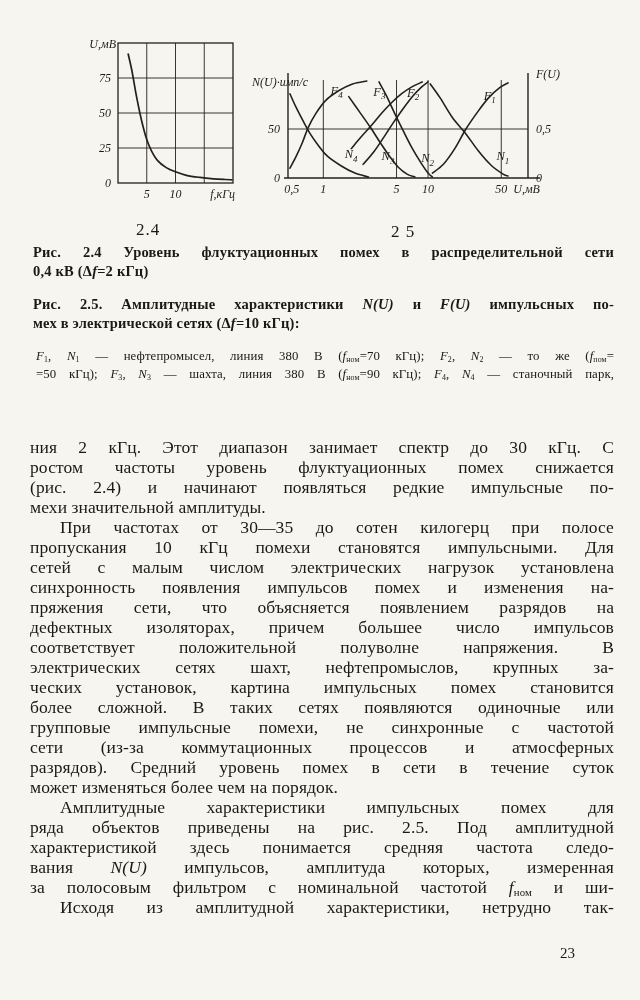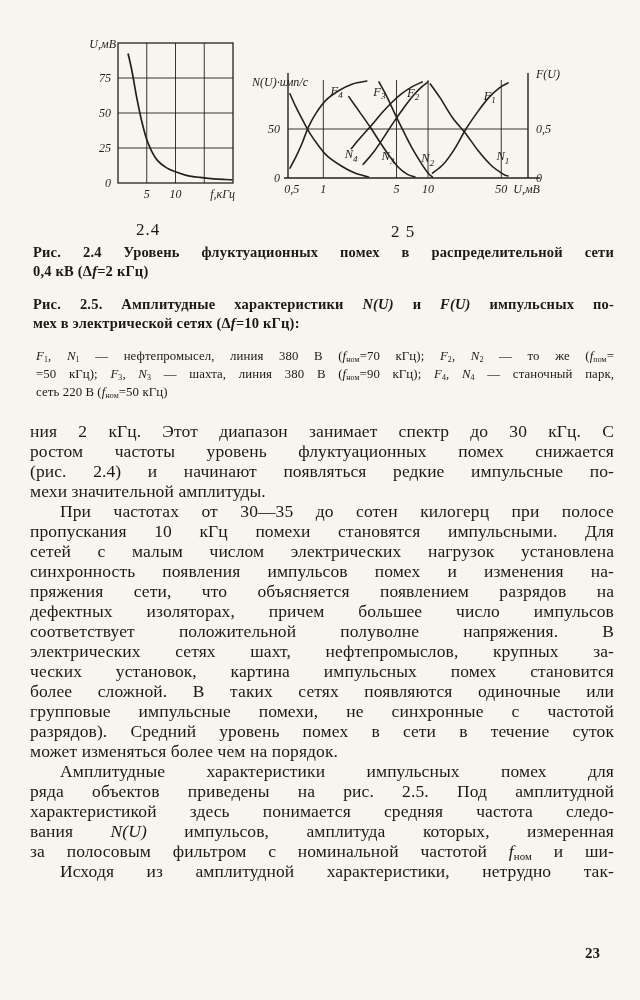--- a/index.html
+++ b/index.html
@@ -9,23 +9,23 @@
     font-family:"Liberation Serif", serif;
   }
   .abs{position:absolute;}
   .it{font-style:italic;}
   sub{font-size:0.62em;line-height:0;vertical-align:-0.3em;}
   .tline{text-align:justify;text-align-last:justify;}
   .tline.last{text-align-last:left;}
   .tline.ind{text-indent:30px;}
   .caption{font-weight:bold;font-size:14.5px;line-height:19px;letter-spacing:0.2px;}
   .legend{font-size:12.8px;line-height:18px;letter-spacing:0.1px;}
-  .body-text{font-size:17.5px;line-height:20px;letter-spacing:0.1px;}
+  .body-text{font-size:17.5px;line-height:20px;letter-spacing:0.1px;margin-top:16px;}
   .fig-num{font-size:17px;letter-spacing:1px;text-align:center;}
-  .page-num{font-size:15px;font-weight:bold;text-align:right;}
+  .page-num{font-size:15px;font-weight:normal;}
   svg text.ct{font-family:"Liberation Serif",serif;font-style:italic;font-size:12px;fill:#201d18;}
   svg text.cl{font-family:"Liberation Serif",serif;font-style:italic;font-size:12.5px;fill:#201d18;}
 </style>
 </head>
 <body>
 
 <svg id="svgA" class="abs" style="left:60px;top:28px;" width="190" height="200">
     <rect x="58" y="15" width="115" height="140" fill="none" stroke="#24211c" stroke-width="1.3"></rect>
     <line x1="86.75" y1="15" x2="86.75" y2="155" stroke="#24211c" stroke-width="0.9"></line>
     <line x1="115.5" y1="15" x2="115.5" y2="155" stroke="#24211c" stroke-width="0.9"></line>
@@ -91,21 +91,20 @@
   </div>
 
 <div class="abs caption" style="left:33px;top:295px;width:581px;">
     <div class="tline"><span>Рис. 2.5. Амплитудные характеристики </span><span class="it">N(U)</span><span> и </span><span class="it">F(U)</span><span> импульсных по-</span></div>
     <div class="tline last"><span>мех в электрической сетях (Δ</span><span class="it">f</span><span>=10 кГц):</span></div>
   </div>
 
 <div class="abs legend" style="left:36px;top:331px;width:578px;margin-top:16px;">
     <div class="tline"><span class="it">F</span><sub>1</sub><span>, </span><span class="it">N</span><sub>1</sub><span> — нефтепромысел, линия 380 В (</span><span class="it">f</span><sub>ном</sub><span>=70 кГц); </span><span class="it">F</span><sub>2</sub><span>, </span><span class="it">N</span><sub>2</sub><span> — то же (</span><span class="it">f</span><sub>пом</sub><span>=</span></div>
     <div class="tline"><span>=50 кГц); </span><span class="it">F</span><sub>3</sub><span>, </span><span class="it">N</span><sub>3</sub><span> — шахта, линия 380 В (</span><span class="it">f</span><sub>ном</sub><span>=90 кГц); </span><span class="it">F</span><sub>4</sub><span>, </span><span class="it">N</span><sub>4</sub><span> — станочный парк,</span></div>
-    <div class="tline last"><span>сеть 220 В (</span><span class="it">f</span><sub>ном</sub><span>=50 кГц)</span></div>
   </div>
 
 <div class="abs body-text" style="left:30px;top:421px;width:584px;">
     <div>
       <div class="tline"><span>ния 2 кГц. Этот диапазон занимает спектр до 30 кГц. С</span></div>
       <div class="tline"><span>ростом частоты уровень флуктуационных помех снижается</span></div>
       <div class="tline"><span>(рис. 2.4) и начинают появляться редкие импульсные по-</span></div>
       <div class="tline last"><span>мехи значительной амплитуды.</span></div>
     </div>
     <div>
@@ -113,20 +112,21 @@
       <div class="tline"><span>пропускания 10 кГц помехи становятся импульсными. Для</span></div>
       <div class="tline"><span>сетей с малым числом электрических нагрузок установлена</span></div>
       <div class="tline"><span>синхронность появления импульсов помех и изменения на-</span></div>
       <div class="tline"><span>пряжения сети, что объясняется появлением разрядов на</span></div>
       <div class="tline"><span>дефектных изоляторах, причем большее число импульсов</span></div>
       <div class="tline"><span>соответствует положительной полуволне напряжения. В</span></div>
       <div class="tline"><span>электрических сетях шахт, нефтепромыслов, крупных за-</span></div>
       <div class="tline"><span>ческих установок, картина импульсных помех становится</span></div>
       <div class="tline"><span>более сложной. В таких сетях появляются одиночные или</span></div>
       <div class="tline"><span>групповые импульсные помехи, не синхронные с частотой</span></div>
+      <div class="tline"><span>сети (из-за коммутационных процессов и атмосферных</span></div>
       <div class="tline"><span>разрядов). Средний уровень помех в сети в течение суток</span></div>
       <div class="tline last"><span>может изменяться более чем на порядок.</span></div>
     </div>
     <div>
       <div class="tline ind"><span>Амплитудные характеристики импульсных помех для</span></div>
       <div class="tline"><span>ряда объектов приведены на рис. 2.5. Под амплитудной</span></div>
       <div class="tline"><span>характеристикой здесь понимается средняя частота следо-</span></div>
       <div class="tline"><span>вания </span><span class="it">N(U)</span><span> импульсов, амплитуда которых, измеренная</span></div>
       <div class="tline"><span>за полосовым фильтром с номинальной частотой </span><span class="it">f</span><sub>ном</sub><span> и ши-</span></div>
     </div>

